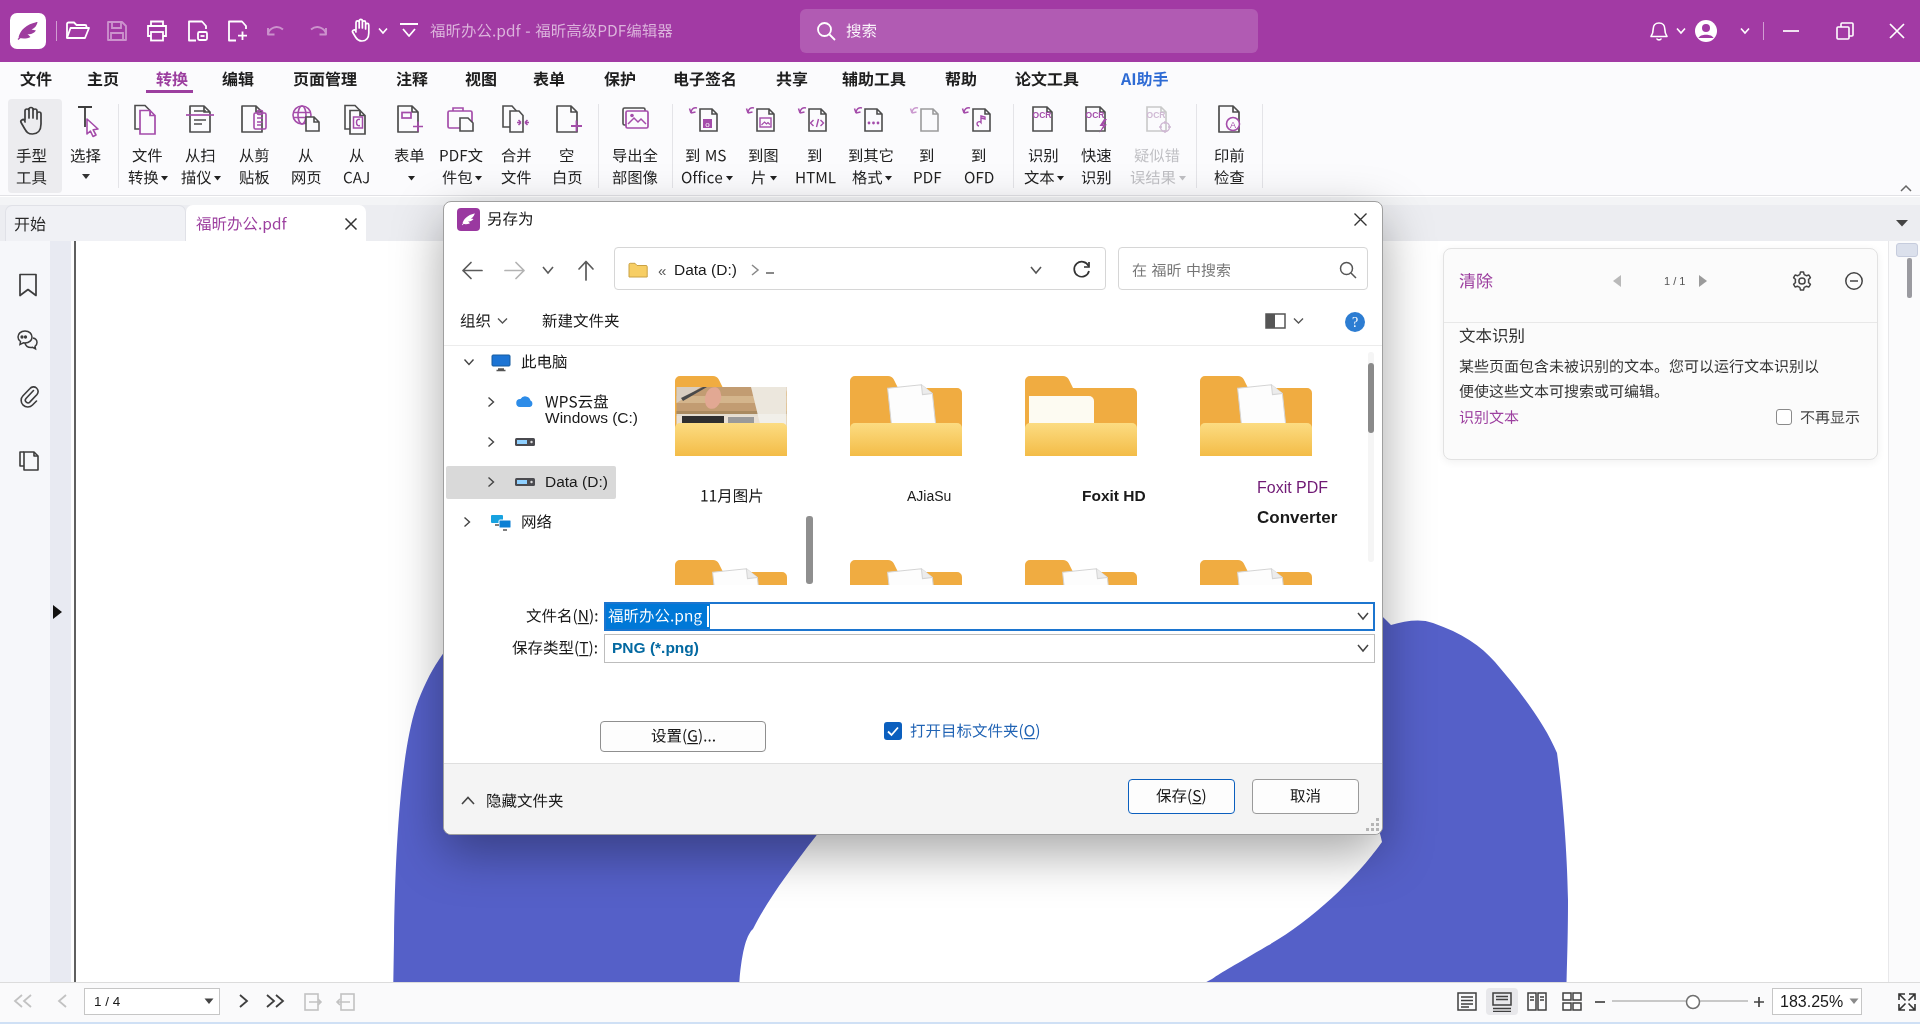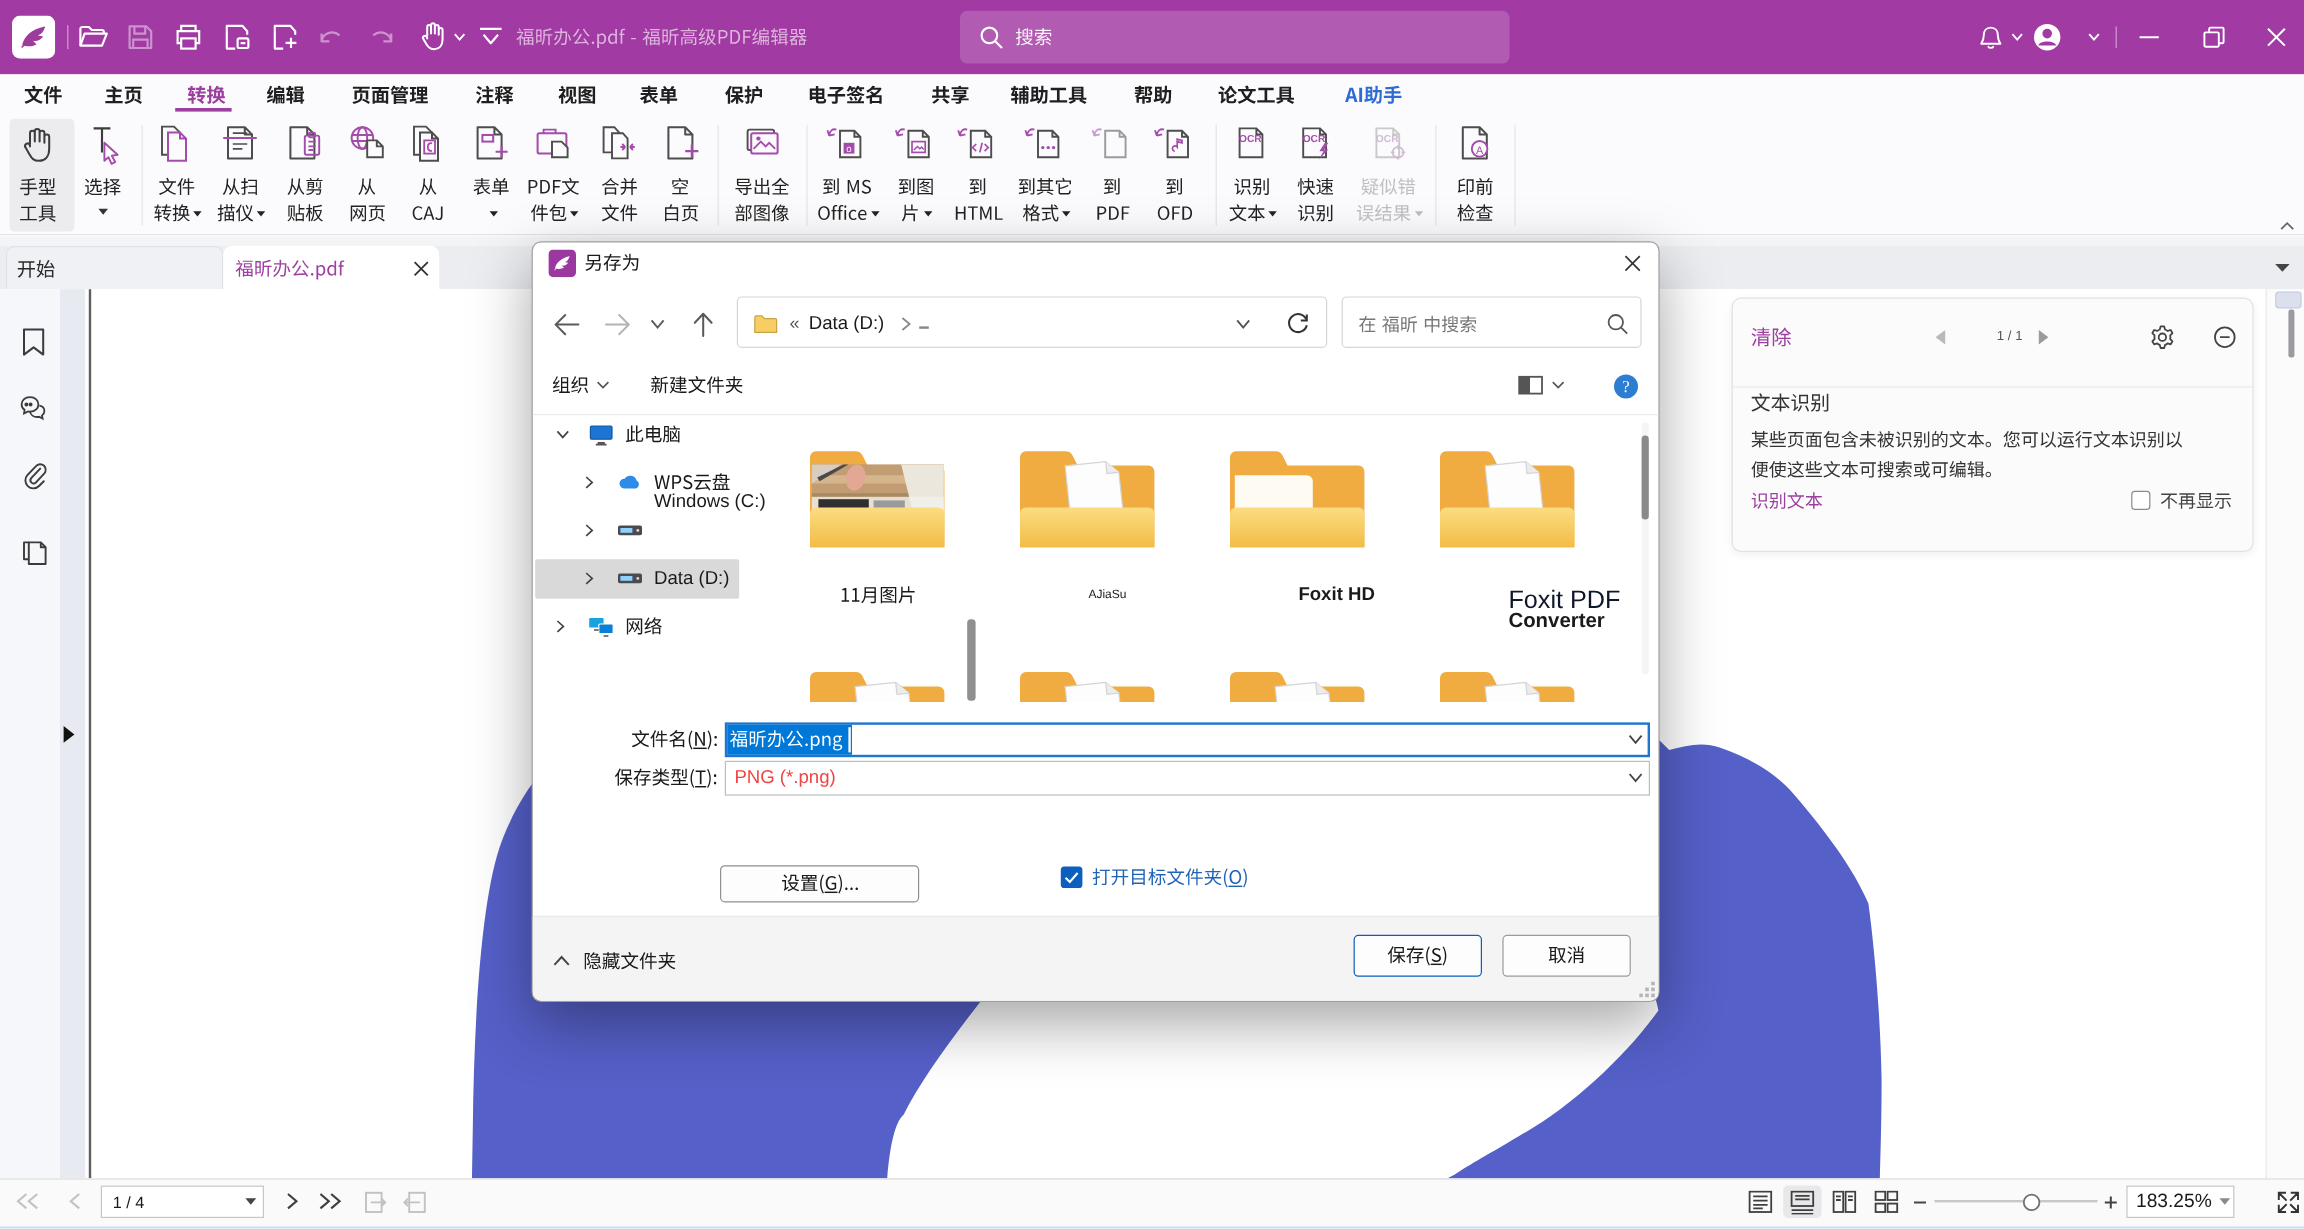--- a/index.html
+++ b/index.html
@@ -765,23 +765,23 @@
     <path d="M2 88 V13 a5 5 0 0 1 5 -5 H40 a6.5 6.5 0 0 1 5.8 3.6 L50 20 H109 a5 5 0 0 1 5 5 V88 Z" fill="#f0ac41"></path>
     <g transform="rotate(-6 62 42)">
       <path d="M42 18 H76 L86 28 V70 H42 Z" fill="#fdfdfd" stroke="#d4d4d4" stroke-width="1"></path>
       <path d="M76 18 V28 H86" fill="#ececec" stroke="#d4d4d4" stroke-width="1"></path>
     </g>
     <path d="M2 88 V60 a5 5 0 0 1 5 -5 H109 a5 5 0 0 1 5 5 V88 Z" fill="url(#fgrad)"></path>
   </svg>
 <svg style="position:absolute;left:698.1px;top:482.1px;overflow:visible" width="68.7" height="27.9">
     <path transform="translate(2,19.5)" d="M1.4 0H7.6V-1.2H5.3V-11.4H4.2C3.6 -11 2.9 -10.7 1.9 -10.6V-9.7H3.9V-1.2H1.4Z M10 0H16.2V-1.2H13.9V-11.4H12.8C12.2 -11 11.5 -10.7 10.5 -10.6V-9.7H12.5V-1.2H10Z M20.4 -12.2V-7.4C20.4 -4.9 20.2 -1.8 17.7 0.4C17.9 0.6 18.4 1 18.5 1.3C20.1 -0.1 20.8 -1.8 21.2 -3.6H28.7V-0.5C28.7 -0.2 28.6 -0 28.2 -0C27.9 -0 26.6 0 25.3 -0C25.5 0.3 25.7 0.8 25.8 1.2C27.5 1.2 28.5 1.2 29.1 0.9C29.7 0.7 29.9 0.4 29.9 -0.5V-12.2ZM21.6 -11.1H28.7V-8.5H21.6ZM21.6 -7.4H28.7V-4.7H21.4C21.5 -5.6 21.6 -6.5 21.6 -7.4Z M38.5 -4.3C39.8 -4.1 41.3 -3.5 42.2 -3.1L42.7 -3.9C41.8 -4.3 40.3 -4.8 39 -5ZM37 -2.4C39.1 -2.1 41.8 -1.5 43.3 -0.9L43.8 -1.8C42.3 -2.3 39.6 -2.9 37.5 -3.1ZM34 -12.3V1.2H35.1V0.6H45.8V1.2H46.9V-12.3ZM35.1 -0.4V-11.3H45.8V-0.4ZM39.1 -11C38.3 -9.7 37 -8.5 35.7 -7.7C35.9 -7.5 36.3 -7.2 36.5 -7C37 -7.3 37.4 -7.7 37.9 -8.1C38.4 -7.6 39 -7.1 39.6 -6.7C38.3 -6.1 36.8 -5.6 35.4 -5.4C35.6 -5.1 35.9 -4.7 36 -4.4C37.5 -4.8 39.1 -5.3 40.6 -6.1C41.9 -5.4 43.3 -4.9 44.8 -4.6C44.9 -4.9 45.2 -5.3 45.5 -5.5C44.1 -5.7 42.7 -6.1 41.5 -6.7C42.7 -7.5 43.7 -8.3 44.3 -9.4L43.6 -9.8L43.5 -9.7H39.5C39.7 -10 39.9 -10.3 40.1 -10.6ZM38.6 -8.7 38.7 -8.8H42.7C42.1 -8.2 41.4 -7.7 40.5 -7.2C39.8 -7.7 39.1 -8.2 38.6 -8.7Z M51 -12.6V-7.5C51 -4.7 50.8 -1.8 48.8 0.4C49.1 0.6 49.5 1 49.7 1.3C51.1 -0.3 51.8 -2.2 52 -4.1H58.6V1.2H59.8V-5.3H52.1C52.2 -6 52.2 -6.7 52.2 -7.5V-7.8H62.2V-9H57.8V-13H56.6V-9H52.2V-12.6Z" fill="#1a1a1a"></path>
   </svg>
-<div style="position:absolute;left:907px;top:496px;transform:translateY(-50%) ;font-size:10px;color:#1a1a1a;font-weight:c;white-space:nowrap;line-height:1">AJiaSu</div>
+<div style="position:absolute;left:907px;top:496px;transform:translateY(-50%) ;font-size:14px;color:#1a1a1a;font-weight:c;white-space:nowrap;line-height:1">AJiaSu</div>
 <div style="position:absolute;left:1082px;top:496px;transform:translateY(-50%) ;font-size:15.5px;color:#1a1a1a;font-weight:bold;white-space:nowrap;line-height:1">Foxit HD</div>
-<div style="position:absolute;left:1257px;top:500px;transform:translateY(-50%) ;font-size:21px;color:#0f172a;font-weight:c;white-space:nowrap;line-height:1">Foxit PDF</div>
+<div style="position:absolute;left:1257px;top:488px;transform:translateY(-50%) ;font-size:16px;color:#701a75;font-weight:c;white-space:nowrap;line-height:1">Foxit PDF</div>
 <div style="position:absolute;left:1257px;top:517px;transform:translateY(-50%) ;font-size:17px;color:#1a1a1a;font-weight:bold;white-space:nowrap;line-height:1">Converter</div>
 <div style="position:absolute;left:660px;top:552px;width:700px;height:33px;overflow:hidden">
     <svg style="position:absolute;left:13px;top:0" width="116" height="92" viewBox="0 0 116 92">
       <path d="M2 88 V13 a5 5 0 0 1 5 -5 H40 a6.5 6.5 0 0 1 5.8 3.6 L50 20 H109 a5 5 0 0 1 5 5 V88 Z" fill="#f0ac41"></path>
       <g transform="rotate(-6 62 42)">
         <path d="M42 18 H76 L86 28 V70 H42 Z" fill="#fdfdfd" stroke="#d4d4d4" stroke-width="1"></path>
         <path d="M76 18 V28 H86" fill="#ececec" stroke="#d4d4d4" stroke-width="1"></path>
       </g>
       <path d="M2 88 V60 a5 5 0 0 1 5 -5 H109 a5 5 0 0 1 5 5 V88 Z" fill="url(#fgrad)"></path>
     </svg>
@@ -823,21 +823,21 @@
   </svg>
 <div style="position:absolute;left:707px;top:606px;width:1.5px;height:21px;background:#fff"></div>
 <svg style="position:absolute;left:1356px;top:611px;" width="14" height="10" viewBox="0 0 14 10">
     <path d="M2 2 L7 8 L12 2" fill="none" stroke="#444" stroke-width="1.5"></path>
   </svg>
 <svg style="position:absolute;left:509.9px;top:634px;overflow:visible" width="91.1" height="27.9">
     <path transform="translate(2,19.5)" d="M7 -11.3H12.8V-8.4H7ZM5.9 -12.3V-7.3H9.3V-5.4H4.7V-4.4H8.6C7.5 -2.7 5.9 -1.1 4.3 -0.4C4.6 -0.1 4.9 0.3 5.1 0.6C6.6 -0.3 8.2 -1.9 9.3 -3.6V1.2H10.4V-3.6C11.5 -1.9 13 -0.3 14.4 0.6C14.6 0.3 14.9 -0.1 15.2 -0.3C13.7 -1.1 12.1 -2.7 11.1 -4.4H14.8V-5.4H10.4V-7.3H13.9V-12.3ZM4.3 -13C3.4 -10.6 1.9 -8.3 0.4 -6.8C0.6 -6.6 0.9 -6 1 -5.7C1.6 -6.3 2.1 -6.9 2.7 -7.7V1.2H3.8V-9.4C4.4 -10.4 4.9 -11.5 5.4 -12.6Z M25 -5.4V-4.1H20.7V-3H25V-0.2C25 0.1 25 0.1 24.7 0.1C24.4 0.2 23.5 0.2 22.4 0.1C22.6 0.4 22.8 0.9 22.8 1.2C24.1 1.2 25 1.2 25.5 1.1C26 0.9 26.2 0.5 26.2 -0.1V-3H30.3V-4.1H26.2V-5C27.3 -5.7 28.5 -6.7 29.4 -7.6L28.6 -8.2L28.4 -8.1H22V-7.1H27.3C26.6 -6.4 25.8 -5.8 25 -5.4ZM21.5 -13C21.3 -12.4 21.1 -11.7 20.8 -11H16.5V-9.9H20.3C19.3 -7.7 17.9 -5.7 16 -4.4C16.2 -4.1 16.4 -3.6 16.6 -3.3C17.2 -3.8 17.9 -4.4 18.4 -5V1.2H19.6V-6.4C20.4 -7.5 21 -8.6 21.6 -9.9H30.1V-11H22.1C22.3 -11.6 22.5 -12.2 22.7 -12.7Z M42.6 -12.7C42.2 -12.1 41.5 -11.1 41 -10.5L41.9 -10.2C42.5 -10.7 43.2 -11.6 43.8 -12.4ZM33.8 -12.2C34.5 -11.6 35.2 -10.7 35.4 -10.1L36.5 -10.6C36.2 -11.2 35.4 -12.1 34.8 -12.7ZM38.1 -13V-10H32.1V-8.9H37.2C35.9 -7.6 33.9 -6.5 31.8 -6.1C32.1 -5.8 32.4 -5.4 32.6 -5.1C34.7 -5.7 36.8 -6.9 38.1 -8.5V-5.9H39.3V-8.2C41.3 -7.2 43.6 -6 44.8 -5.1L45.4 -6.1C44.2 -6.9 41.9 -8 40 -8.9H45.5V-10H39.3V-13ZM38.2 -5.5C38.1 -4.9 38 -4.4 37.9 -3.9H32V-2.8H37.4C36.7 -1.3 35.1 -0.4 31.7 0.2C31.9 0.4 32.2 0.9 32.3 1.2C36.2 0.6 37.9 -0.7 38.7 -2.7C39.9 -0.5 42.1 0.8 45.2 1.2C45.3 0.9 45.7 0.4 45.9 0.2C43.1 -0.2 41 -1.1 39.9 -2.8H45.5V-3.9H39.1C39.2 -4.4 39.3 -4.9 39.4 -5.5Z M56.3 -12.1V-6.9H57.4V-12.1ZM59.2 -12.9V-6C59.2 -5.8 59.2 -5.7 58.9 -5.7C58.7 -5.7 57.9 -5.7 57 -5.7C57.2 -5.4 57.4 -5 57.4 -4.7C58.5 -4.7 59.3 -4.7 59.8 -4.9C60.2 -5 60.3 -5.3 60.3 -6V-12.9ZM52.5 -11.4V-9.2H50.6V-9.3V-11.4ZM47.5 -9.2V-8.2H49.4C49.3 -7.1 48.7 -6.1 47.4 -5.3C47.6 -5.1 48 -4.7 48.2 -4.5C49.8 -5.4 50.3 -6.8 50.5 -8.2H52.5V-4.9H53.6V-8.2H55.4V-9.2H53.6V-11.4H55.1V-12.4H48V-11.4H49.5V-9.3V-9.2ZM53.7 -5.1V-3.4H48.8V-2.4H53.7V-0.4H47.2V0.7H61.3V-0.4H54.9V-2.4H59.6V-3.4H54.9V-5.1Z M65.7 3 66.6 2.7C65.2 0.4 64.6 -2.2 64.6 -4.8C64.6 -7.4 65.2 -10.1 66.6 -12.3L65.7 -12.7C64.3 -10.4 63.4 -7.9 63.4 -4.8C63.4 -1.8 64.3 0.7 65.7 3Z M71.2 0H72.6V-10.2H76V-11.4H67.7V-10.2H71.2Z M78.1 3C79.5 0.7 80.3 -1.8 80.3 -4.8C80.3 -7.9 79.5 -10.4 78.1 -12.7L77.2 -12.3C78.5 -10.1 79.2 -7.4 79.2 -4.8C79.2 -2.2 78.5 0.4 77.2 2.7Z M83.9 -6C84.5 -6 84.9 -6.5 84.9 -7.1C84.9 -7.8 84.5 -8.2 83.9 -8.2C83.3 -8.2 82.9 -7.8 82.9 -7.1C82.9 -6.5 83.3 -6 83.9 -6ZM83.9 0.2C84.5 0.2 84.9 -0.2 84.9 -0.9C84.9 -1.5 84.5 -2 83.9 -2C83.3 -2 82.9 -1.5 82.9 -0.9C82.9 -0.2 83.3 0.2 83.9 0.2Z" fill="#1a1a1a"></path>
     <rect x="69.2" y="21" width="9.3" height="1.2" fill="#1a1a1a"></rect>
   </svg>
 <div style="position:absolute;left:604px;top:634px;width:771px;height:29px;background:#fff;border:1px solid #bdbdbd"></div>
-<div style="position:absolute;left:612px;top:648px;transform:translateY(-50%) ;font-size:15.5px;color:#ef4444;font-weight:400;white-space:nowrap;line-height:1">PNG (*.png)</div>
+<div style="position:absolute;left:612px;top:648px;transform:translateY(-50%) ;font-size:15.5px;color:#0369a1;font-weight:700;white-space:nowrap;line-height:1">PNG (*.png)</div>
 <svg style="position:absolute;left:1356px;top:643px;" width="14" height="10" viewBox="0 0 14 10">
     <path d="M2 2 L7 8 L12 2" fill="none" stroke="#444" stroke-width="1.5"></path>
   </svg>
 <div style="position:absolute;left:600px;top:721px;width:166px;height:31px;background:#fdfdfd;border:1px solid #8f8f8f;border-radius:4px"></div>
 <svg style="position:absolute;left:648.5px;top:722px;overflow:visible" width="70.1" height="27.9">
     <path transform="translate(2,19.5)" d="M1.9 -12C2.7 -11.3 3.8 -10.3 4.2 -9.6L5 -10.4C4.5 -11.1 3.5 -12.1 2.7 -12.7ZM0.7 -8.2V-7H2.9V-1.5C2.9 -0.8 2.4 -0.2 2.1 -0.1C2.3 0.2 2.6 0.7 2.7 0.9C2.9 0.6 3.4 0.3 6.1 -1.7C6 -2 5.8 -2.4 5.7 -2.7L4 -1.5V-8.2ZM7.6 -12.5V-10.7C7.6 -9.6 7.3 -8.3 5.2 -7.4C5.4 -7.2 5.8 -6.7 6 -6.5C8.2 -7.6 8.7 -9.3 8.7 -10.7V-11.4H11.5V-8.9C11.5 -7.7 11.7 -7.3 12.8 -7.3C12.9 -7.3 13.7 -7.3 13.9 -7.3C14.2 -7.3 14.6 -7.3 14.7 -7.3C14.7 -7.6 14.7 -8.1 14.6 -8.4C14.4 -8.3 14.1 -8.3 13.9 -8.3C13.7 -8.3 13 -8.3 12.8 -8.3C12.6 -8.3 12.6 -8.4 12.6 -8.9V-12.5ZM12.5 -5.1C11.9 -3.8 11.1 -2.8 10.1 -2C9 -2.9 8.2 -3.9 7.6 -5.1ZM6 -6.2V-5.1H6.8L6.5 -5C7.2 -3.6 8 -2.3 9.1 -1.3C8 -0.6 6.6 -0.1 5.3 0.2C5.5 0.5 5.8 0.9 5.8 1.2C7.3 0.8 8.8 0.2 10 -0.6C11.2 0.3 12.6 0.9 14.2 1.3C14.4 1 14.7 0.5 14.9 0.2C13.4 -0.1 12.1 -0.6 11 -1.3C12.3 -2.5 13.3 -4 14 -5.9L13.3 -6.2L13.1 -6.2Z M25.6 -11.6H28.2V-10.2H25.6ZM22 -11.6H24.5V-10.2H22ZM18.4 -11.6H20.9V-10.2H18.4ZM18.4 -6.6V-0.1H16.4V0.8H30.1V-0.1H28V-6.6H23.2L23.4 -7.5H29.8V-8.4H23.6L23.7 -9.3H29.4V-12.4H17.3V-9.3H22.5L22.4 -8.4H16.6V-7.5H22.3L22.1 -6.6ZM19.6 -0.1V-1.1H26.9V-0.1ZM19.6 -4.3H26.9V-3.4H19.6ZM19.6 -5V-5.8H26.9V-5ZM19.6 -2.7H26.9V-1.8H19.6Z M34.7 3 35.6 2.7C34.2 0.4 33.6 -2.2 33.6 -4.8C33.6 -7.4 34.2 -10.1 35.6 -12.3L34.7 -12.7C33.3 -10.4 32.4 -7.9 32.4 -4.8C32.4 -1.8 33.3 0.7 34.7 3Z M42.3 0.2C43.8 0.2 45 -0.4 45.8 -1.1V-5.9H42V-4.7H44.5V-1.7C44 -1.3 43.2 -1.1 42.4 -1.1C40 -1.1 38.6 -2.9 38.6 -5.7C38.6 -8.6 40.1 -10.3 42.4 -10.3C43.5 -10.3 44.3 -9.8 44.8 -9.2L45.6 -10.2C45 -10.8 43.9 -11.6 42.3 -11.6C39.3 -11.6 37.1 -9.3 37.1 -5.7C37.1 -2 39.3 0.2 42.3 0.2Z M48.5 3C49.9 0.7 50.7 -1.8 50.7 -4.8C50.7 -7.9 49.9 -10.4 48.5 -12.7L47.6 -12.3C48.9 -10.1 49.6 -7.4 49.6 -4.8C49.6 -2.2 48.9 0.4 47.6 2.7Z M54.3 0.2C54.9 0.2 55.3 -0.2 55.3 -0.9C55.3 -1.5 54.9 -2 54.3 -2C53.7 -2 53.3 -1.5 53.3 -0.9C53.3 -0.2 53.7 0.2 54.3 0.2Z M58.6 0.2C59.2 0.2 59.6 -0.2 59.6 -0.9C59.6 -1.5 59.2 -2 58.6 -2C58 -2 57.6 -1.5 57.6 -0.9C57.6 -0.2 58 0.2 58.6 0.2Z M62.9 0.2C63.5 0.2 64 -0.2 64 -0.9C64 -1.5 63.5 -2 62.9 -2C62.4 -2 61.9 -1.5 61.9 -0.9C61.9 -0.2 62.4 0.2 62.9 0.2Z" fill="#1a1a1a"></path>
     <rect x="38.2" y="21" width="10.7" height="1.2" fill="#1a1a1a"></rect>
   </svg>
 <div style="position:absolute;left:884px;top:722px;width:18px;height:18px;background:#0b5fbe;border-radius:3px"></div>
 <svg style="position:absolute;left:884px;top:722px;" width="18" height="18" viewBox="0 0 18 18">

